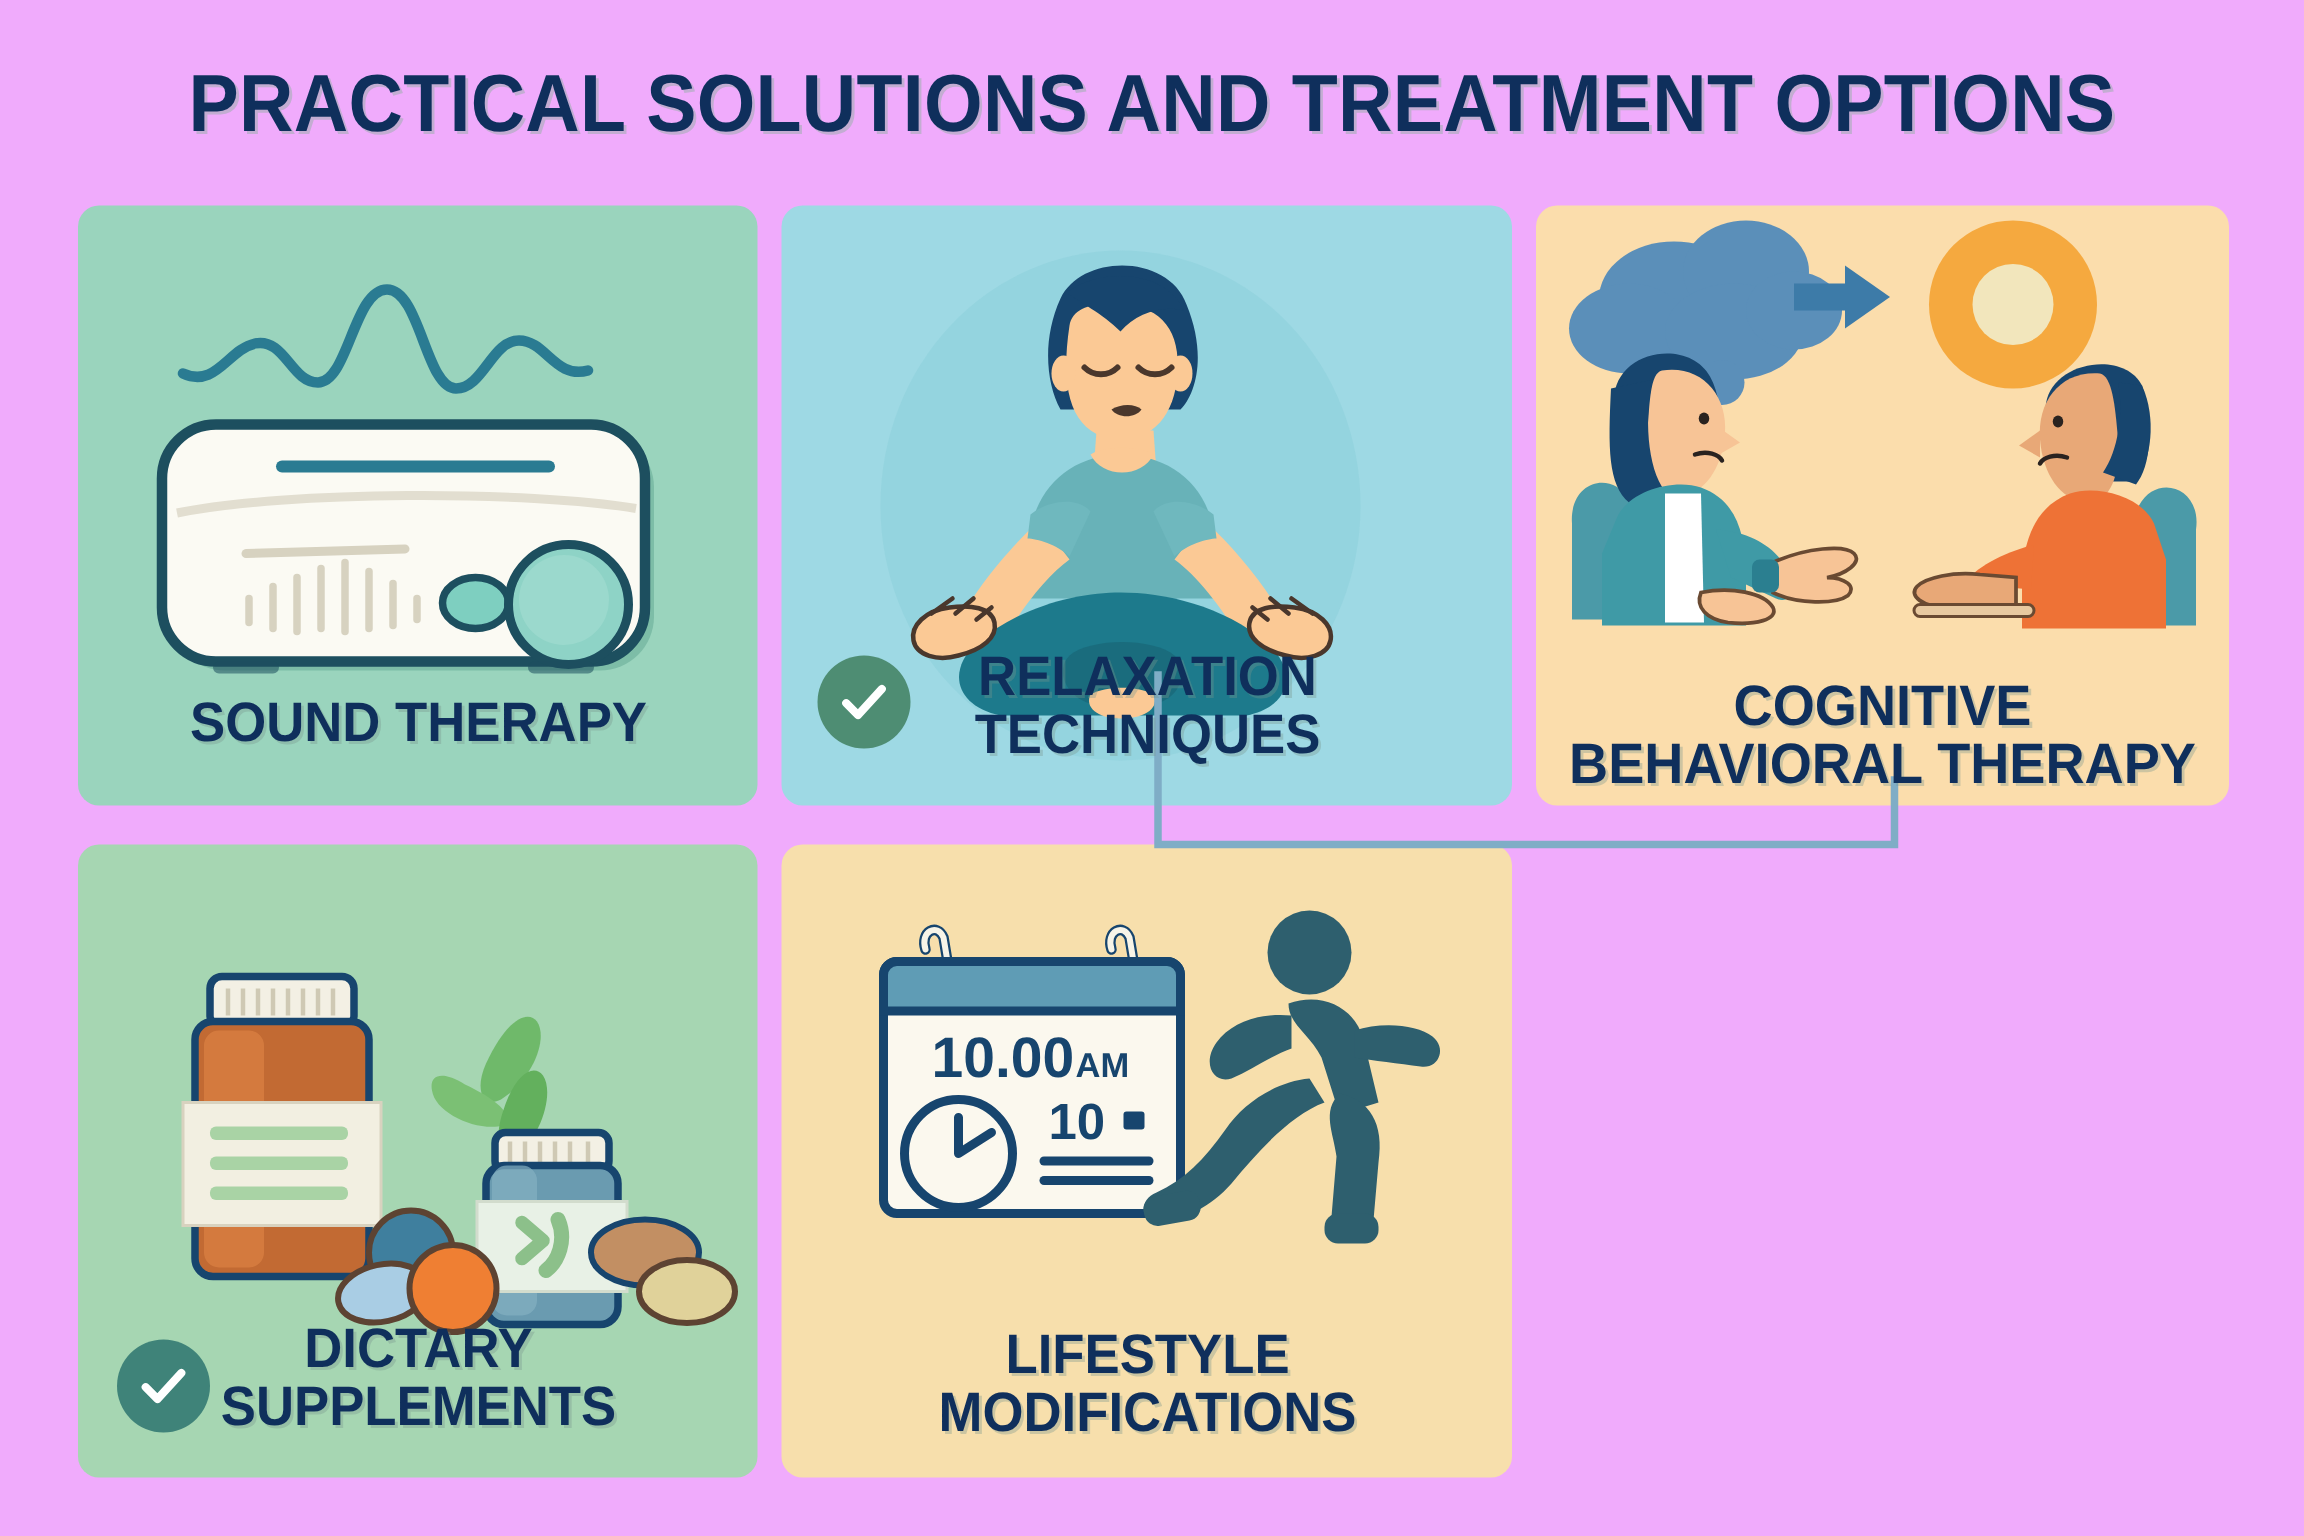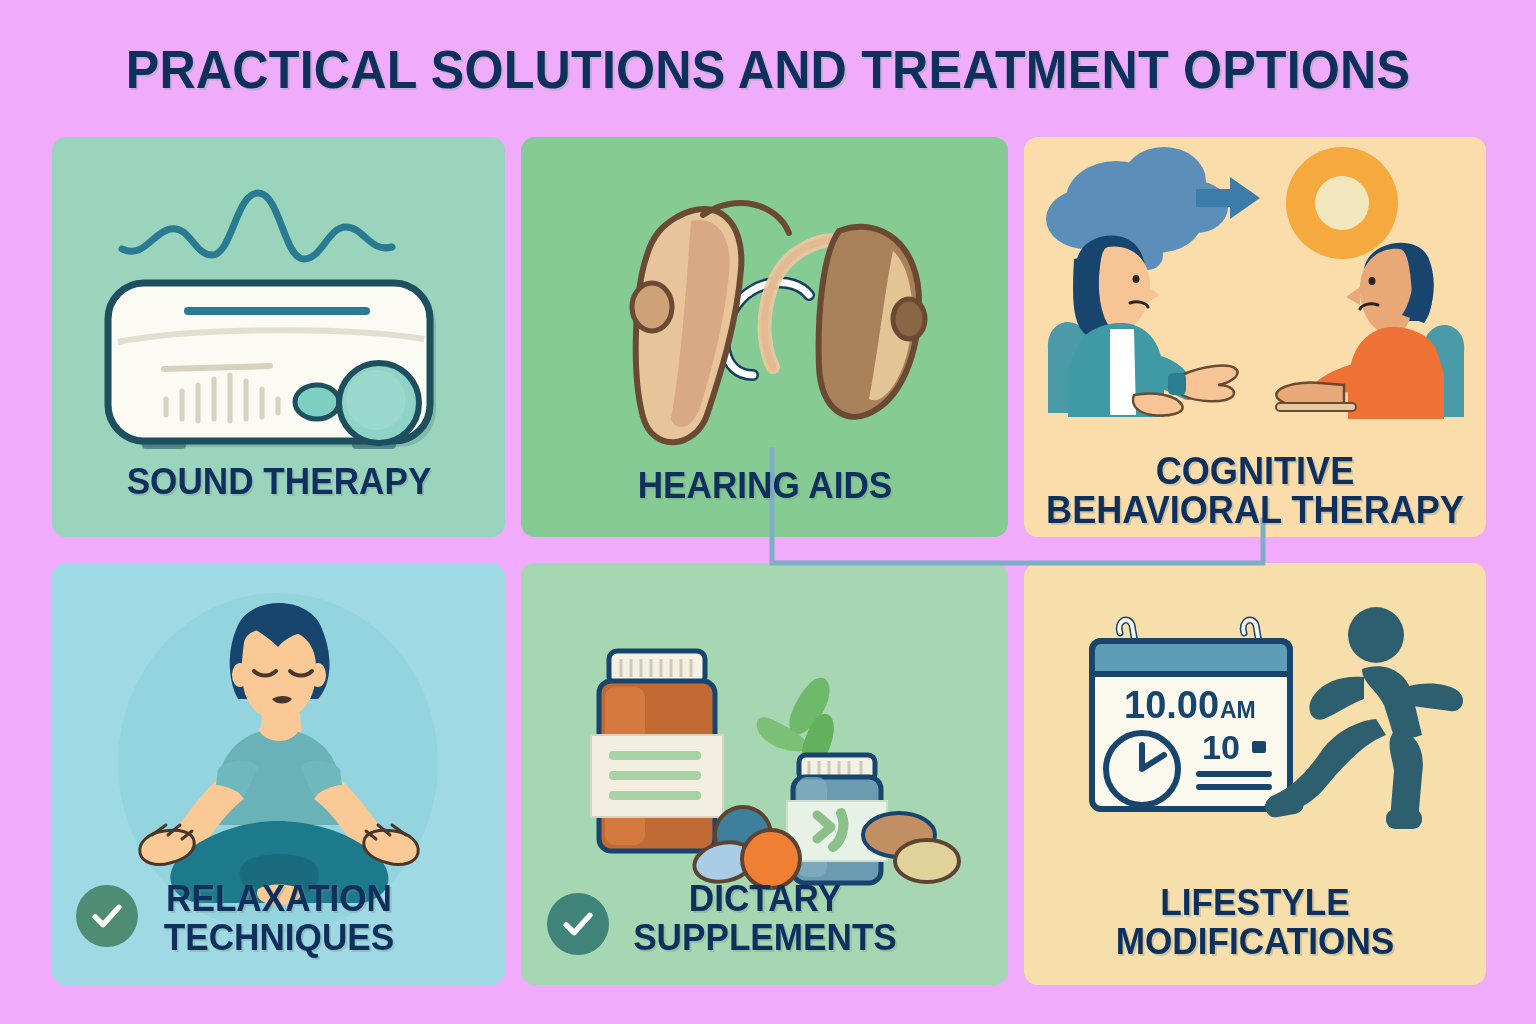--- a/index.html
+++ b/index.html
@@ -168,42 +168,67 @@
           <circle cx="327" cy="266" r="40" fill="#8ed3c6" stroke="#1d4f5f" stroke-width="6"></circle>
           <circle cx="324" cy="263" r="30" fill="#9bd9cd"></circle>
 
           <rect x="90" y="304" width="44" height="8" rx="4" fill="#1d4f5f" opacity="0.55"></rect>
           <rect x="300" y="304" width="44" height="8" rx="4" fill="#1d4f5f" opacity="0.55"></rect>
         </svg>
       </div>
       <div class="card-label">SOUND THERAPY</div>
     </div>
 
-    <div class="card" id="card-hearing-aids">
-      <div class="card-art" style="background: rgb(134, 202, 148);">
-        <svg viewBox="0 0 487 400" width="487" height="400">
-
-          <path d="M232 238 C 200 238, 196 196, 214 170 C 232 142, 272 138, 288 158" fill="none" stroke="#153f5e" stroke-width="12" stroke-linecap="round"></path>
-          <path d="M232 238 C 200 238, 196 196, 214 170 C 232 142, 272 138, 288 158" fill="none" stroke="#ffffff" stroke-width="7" stroke-linecap="round"></path>
-
-          <path d="M156 80 C 196 58, 224 84, 220 132 C 216 186, 198 242, 186 278 C 174 312, 132 316, 122 280 C 110 236, 114 152, 126 118 C 132 98, 142 88, 156 80 Z" fill="#e7c49a" stroke="#6a4a32" stroke-width="6"></path>
-          <path d="M170 84 C 196 78, 212 100, 208 136 C 204 182, 190 236, 180 268 C 172 292, 156 296, 150 282 C 160 230, 166 140, 170 84 Z" fill="#d49f7c" opacity="0.75"></path>
-          <ellipse cx="131" cy="170" rx="20" ry="24" fill="#cfa176" stroke="#6a4a32" stroke-width="5"></ellipse>
-
-          <path d="M182 78 C 214 56, 256 66, 268 96" fill="none" stroke="#6a4a32" stroke-width="6" stroke-linecap="round"></path>
-
-          <path d="M252 230 C 236 198, 242 140, 276 116 C 306 96, 330 102, 338 118" fill="none" stroke="#6a4a32" stroke-width="7" stroke-linecap="round"></path>
-          <path d="M252 230 C 236 198, 242 140, 276 116 C 306 96, 330 102, 338 118" fill="none" stroke="#f0c79f" stroke-width="14" stroke-linecap="round" opacity="0.9"></path>
-
-          <path d="M318 94 C 362 78, 398 110, 398 164 C 398 222, 378 258, 356 272 C 326 292, 300 272, 298 230 C 296 176, 302 116, 318 94 Z" fill="#a9825c" stroke="#6a4a32" stroke-width="6"></path>
-          <path d="M372 114 C 394 134, 396 186, 384 224 C 374 254, 358 268, 348 262 C 356 222, 364 152, 372 114 Z" fill="#e8cb9b" opacity="0.9"></path>
-          <ellipse cx="388" cy="182" rx="16" ry="20" fill="#8a6644" stroke="#6a4a32" stroke-width="5"></ellipse>
-        </svg>
-      </div>
-      <div class="card-label">HEARING AIDS</div>
+
+    <div class="card" id="card-relaxation">
+      <div class="card-art" style="background: rgb(158, 217, 228);">
+        <svg viewBox="0 0 453 422" width="453" height="422">
+          <ellipse cx="226" cy="200" rx="160" ry="170" fill="#8ccfdb" opacity="0.55"></ellipse>
+
+          <path d="M186 62 C 200 32, 258 32, 270 66 C 284 100, 276 126, 266 136 L 186 136 C 176 118, 174 88, 186 62 Z" fill="#17456e"></path>
+
+          <path d="M192 80 C 186 120, 192 146, 214 154 C 240 162, 262 146, 264 112 C 266 84, 254 68, 228 66 C 208 64, 194 68, 192 80 Z" fill="#fbc995"></path>
+          <path d="M190 58 C 214 40, 258 44, 268 70 C 254 66, 236 72, 226 84 C 214 72, 198 64, 190 58 Z" fill="#17456e"></path>
+
+          <ellipse cx="188" cy="112" rx="8" ry="12" fill="#fbc995"></ellipse>
+          <ellipse cx="266" cy="112" rx="8" ry="12" fill="#fbc995"></ellipse>
+
+          <path d="M202 108 C 208 114, 218 114, 224 108" stroke="#4a372c" stroke-width="4" fill="none" stroke-linecap="round"></path>
+          <path d="M238 108 C 244 114, 254 114, 260 108" stroke="#4a372c" stroke-width="4" fill="none" stroke-linecap="round"></path>
+
+          <path d="M220 136 C 226 132, 236 132, 240 136 C 236 142, 224 142, 220 136 Z" fill="#4a372c"></path>
+
+          <path d="M210 150 L 248 150 L 250 178 L 208 178 Z" fill="#fbc995"></path>
+
+          <path d="M166 218 C 170 186, 196 166, 226 166 C 258 166, 284 186, 288 218 L 292 262 L 162 262 Z" fill="#68b2b8"></path>
+          <path d="M206 166 C 214 182, 240 182, 248 166 C 240 160, 214 160, 206 166 Z" fill="#fbc995"></path>
+
+          <path d="M172 210 C 150 230, 128 258, 118 278 L 148 290 C 160 268, 178 246, 192 236 Z" fill="#fbc995"></path>
+          <path d="M282 210 C 304 230, 326 258, 336 278 L 306 290 C 294 268, 276 246, 262 236 Z" fill="#fbc995"></path>
+
+          <path d="M166 206 C 178 196, 198 194, 206 204 L 192 234 C 184 226, 170 222, 164 222 Z" fill="#6fb8be"></path>
+          <path d="M288 206 C 276 196, 256 194, 248 204 L 262 234 C 270 226, 284 222, 290 222 Z" fill="#6fb8be"></path>
+
+          <path d="M130 292 C 160 266, 200 258, 226 258 C 254 258, 294 266, 324 292 C 344 310, 340 334, 310 340 L 146 340 C 116 334, 110 310, 130 292 Z" fill="#1d7a8c"></path>
+          <path d="M192 300 C 206 288, 248 288, 262 300 C 272 310, 266 328, 250 332 L 206 332 C 190 328, 182 310, 192 300 Z" fill="#1a6c7d"></path>
+          <path d="M206 326 C 216 320, 238 320, 248 326 C 252 334, 244 342, 226 342 C 210 342, 202 334, 206 326 Z" fill="#fbc995"></path>
+
+          <path d="M112 268 C 96 270, 86 280, 88 290 C 90 300, 104 304, 118 300 C 134 296, 144 288, 142 278 C 140 268, 126 266, 112 268 Z" fill="#fbc995" stroke="#4a372c" stroke-width="3"></path>
+          <path d="M342 268 C 358 270, 368 280, 366 290 C 364 300, 350 304, 336 300 C 320 296, 310 288, 312 278 C 314 268, 328 266, 342 268 Z" fill="#fbc995" stroke="#4a372c" stroke-width="3"></path>
+          <path d="M100 272 L 114 262 M116 272 L 128 262 M130 276 L 140 268" stroke="#4a372c" stroke-width="3" fill="none" stroke-linecap="round"></path>
+          <path d="M354 272 L 340 262 M338 272 L 326 262 M324 276 L 314 268" stroke="#4a372c" stroke-width="3" fill="none" stroke-linecap="round"></path>
+        </svg>
+      </div>
+      <div class="check-badge" id="badge-relaxation" style="background: rgb(78, 141, 115);">
+        <svg viewBox="0 0 24 24">
+          <path d="M4.5 12.5 L9.5 17.5 L19.5 6.5" fill="none" stroke="#ffffff" stroke-width="3.4" stroke-linecap="round" stroke-linejoin="round"></path>
+        </svg>
+      </div>
+      <div class="card-label">RELAXATION
+TECHNIQUES</div>
     </div>
 
     <div class="card" id="card-cbt">
       <div class="card-art" style="background: rgb(251, 221, 172);">
         <svg viewBox="0 0 462 400" width="462" height="400">
 
           <g>
             <ellipse cx="92" cy="62" rx="50" ry="38" fill="#5b8fb9"></ellipse>
             <ellipse cx="140" cy="44" rx="42" ry="34" fill="#5b8fb9"></ellipse>
             <ellipse cx="62" cy="82" rx="40" ry="30" fill="#5b8fb9"></ellipse>
@@ -249,68 +274,20 @@
 
           <path d="M412 212 C 404 194, 374 186, 356 192 C 334 200, 324 222, 324 252 L 324 282 L 420 282 L 420 236 Z" fill="#ee7236"></path>
 
           <path d="M332 226 C 310 232, 292 242, 286 252 L 330 256 Z" fill="#ee7236"></path>
           <path d="M296 246 C 278 244, 260 248, 254 254 C 248 260, 258 268, 274 268 L 320 268 L 320 248 Z" fill="#e8a877" stroke="#6a4a32" stroke-width="2.5"></path>
           <rect x="252" y="266" width="80" height="8" rx="4" fill="#e8c9a0" stroke="#6a4a32" stroke-width="2"></rect>
         </svg>
       </div>
       <div class="card-label">COGNITIVE
 BEHAVIORAL THERAPY</div>
-    </div>
-
-    <div class="card" id="card-relaxation">
-      <div class="card-art" style="background: rgb(158, 217, 228);">
-        <svg viewBox="0 0 453 422" width="453" height="422">
-          <ellipse cx="226" cy="200" rx="160" ry="170" fill="#8ccfdb" opacity="0.55"></ellipse>
-
-          <path d="M186 62 C 200 32, 258 32, 270 66 C 284 100, 276 126, 266 136 L 186 136 C 176 118, 174 88, 186 62 Z" fill="#17456e"></path>
-
-          <path d="M192 80 C 186 120, 192 146, 214 154 C 240 162, 262 146, 264 112 C 266 84, 254 68, 228 66 C 208 64, 194 68, 192 80 Z" fill="#fbc995"></path>
-          <path d="M190 58 C 214 40, 258 44, 268 70 C 254 66, 236 72, 226 84 C 214 72, 198 64, 190 58 Z" fill="#17456e"></path>
-
-          <ellipse cx="188" cy="112" rx="8" ry="12" fill="#fbc995"></ellipse>
-          <ellipse cx="266" cy="112" rx="8" ry="12" fill="#fbc995"></ellipse>
-
-          <path d="M202 108 C 208 114, 218 114, 224 108" stroke="#4a372c" stroke-width="4" fill="none" stroke-linecap="round"></path>
-          <path d="M238 108 C 244 114, 254 114, 260 108" stroke="#4a372c" stroke-width="4" fill="none" stroke-linecap="round"></path>
-
-          <path d="M220 136 C 226 132, 236 132, 240 136 C 236 142, 224 142, 220 136 Z" fill="#4a372c"></path>
-
-          <path d="M210 150 L 248 150 L 250 178 L 208 178 Z" fill="#fbc995"></path>
-
-          <path d="M166 218 C 170 186, 196 166, 226 166 C 258 166, 284 186, 288 218 L 292 262 L 162 262 Z" fill="#68b2b8"></path>
-          <path d="M206 166 C 214 182, 240 182, 248 166 C 240 160, 214 160, 206 166 Z" fill="#fbc995"></path>
-
-          <path d="M172 210 C 150 230, 128 258, 118 278 L 148 290 C 160 268, 178 246, 192 236 Z" fill="#fbc995"></path>
-          <path d="M282 210 C 304 230, 326 258, 336 278 L 306 290 C 294 268, 276 246, 262 236 Z" fill="#fbc995"></path>
-
-          <path d="M166 206 C 178 196, 198 194, 206 204 L 192 234 C 184 226, 170 222, 164 222 Z" fill="#6fb8be"></path>
-          <path d="M288 206 C 276 196, 256 194, 248 204 L 262 234 C 270 226, 284 222, 290 222 Z" fill="#6fb8be"></path>
-
-          <path d="M130 292 C 160 266, 200 258, 226 258 C 254 258, 294 266, 324 292 C 344 310, 340 334, 310 340 L 146 340 C 116 334, 110 310, 130 292 Z" fill="#1d7a8c"></path>
-          <path d="M192 300 C 206 288, 248 288, 262 300 C 272 310, 266 328, 250 332 L 206 332 C 190 328, 182 310, 192 300 Z" fill="#1a6c7d"></path>
-          <path d="M206 326 C 216 320, 238 320, 248 326 C 252 334, 244 342, 226 342 C 210 342, 202 334, 206 326 Z" fill="#fbc995"></path>
-
-          <path d="M112 268 C 96 270, 86 280, 88 290 C 90 300, 104 304, 118 300 C 134 296, 144 288, 142 278 C 140 268, 126 266, 112 268 Z" fill="#fbc995" stroke="#4a372c" stroke-width="3"></path>
-          <path d="M342 268 C 358 270, 368 280, 366 290 C 364 300, 350 304, 336 300 C 320 296, 310 288, 312 278 C 314 268, 328 266, 342 268 Z" fill="#fbc995" stroke="#4a372c" stroke-width="3"></path>
-          <path d="M100 272 L 114 262 M116 272 L 128 262 M130 276 L 140 268" stroke="#4a372c" stroke-width="3" fill="none" stroke-linecap="round"></path>
-          <path d="M354 272 L 340 262 M338 272 L 326 262 M324 276 L 314 268" stroke="#4a372c" stroke-width="3" fill="none" stroke-linecap="round"></path>
-        </svg>
-      </div>
-      <div class="check-badge" id="badge-relaxation" style="background: rgb(78, 141, 115);">
-        <svg viewBox="0 0 24 24">
-          <path d="M4.5 12.5 L9.5 17.5 L19.5 6.5" fill="none" stroke="#ffffff" stroke-width="3.4" stroke-linecap="round" stroke-linejoin="round"></path>
-        </svg>
-      </div>
-      <div class="card-label">RELAXATION
-TECHNIQUES</div>
     </div>
 
     <div class="card" id="card-supplements">
       <div class="card-art" style="background: rgb(166, 214, 178);">
         <svg viewBox="0 0 487 422" width="487" height="422">
 
           <path d="M272 146 C 286 116, 300 110, 306 118 C 314 130, 302 158, 282 170 C 270 176, 264 164, 272 146 Z" fill="#6fb96a"></path>
           <path d="M258 160 C 242 150, 234 154, 236 164 C 238 178, 262 190, 280 188 C 292 186, 288 174, 258 160 Z" fill="#7bc074"></path>
           <path d="M284 176 C 292 152, 304 146, 310 154 C 318 166, 308 196, 292 208 C 282 214, 276 198, 284 176 Z" fill="#63b05d"></path>
 
@@ -359,21 +336,21 @@
       <div class="check-badge" id="badge-supplements" style="background: rgb(63, 131, 121);">
         <svg viewBox="0 0 24 24">
           <path d="M4.5 12.5 L9.5 17.5 L19.5 6.5" fill="none" stroke="#ffffff" stroke-width="3.4" stroke-linecap="round" stroke-linejoin="round"></path>
         </svg>
       </div>
       <div class="card-label">DICTARY
 SUPPLEMENTS</div>
     </div>
 
     <div class="card" id="card-lifestyle">
-      <div class="card-art" style="background: rgb(247, 223, 172); text-align: center;">
+      <div class="card-art" style="background: rgb(247, 223, 172);">
         <svg viewBox="0 0 462 422" width="462" height="422">
 
           <path d="M96 70 C 92 58, 104 52, 108 62 L 112 86" stroke="#17456e" stroke-width="7" fill="none" stroke-linecap="round"></path>
           <path d="M96 70 C 92 58, 104 52, 108 62 L 112 86" stroke="#f7f4e8" stroke-width="4" fill="none" stroke-linecap="round"></path>
           <path d="M220 70 C 216 58, 228 52, 232 62 L 236 86" stroke="#17456e" stroke-width="7" fill="none" stroke-linecap="round"></path>
           <path d="M220 70 C 216 58, 228 52, 232 62 L 236 86" stroke="#f7f4e8" stroke-width="4" fill="none" stroke-linecap="round"></path>
 
           <rect x="68" y="78" width="198" height="168" rx="9" fill="#fbf8ee" stroke="#17456e" stroke-width="6"></rect>
           <path d="M68 87 a9 9 0 0 1 9 -9 h180 a9 9 0 0 1 9 9 v24 h-198 Z" fill="#5f9cb5" stroke="#17456e" stroke-width="6"></path>
 

